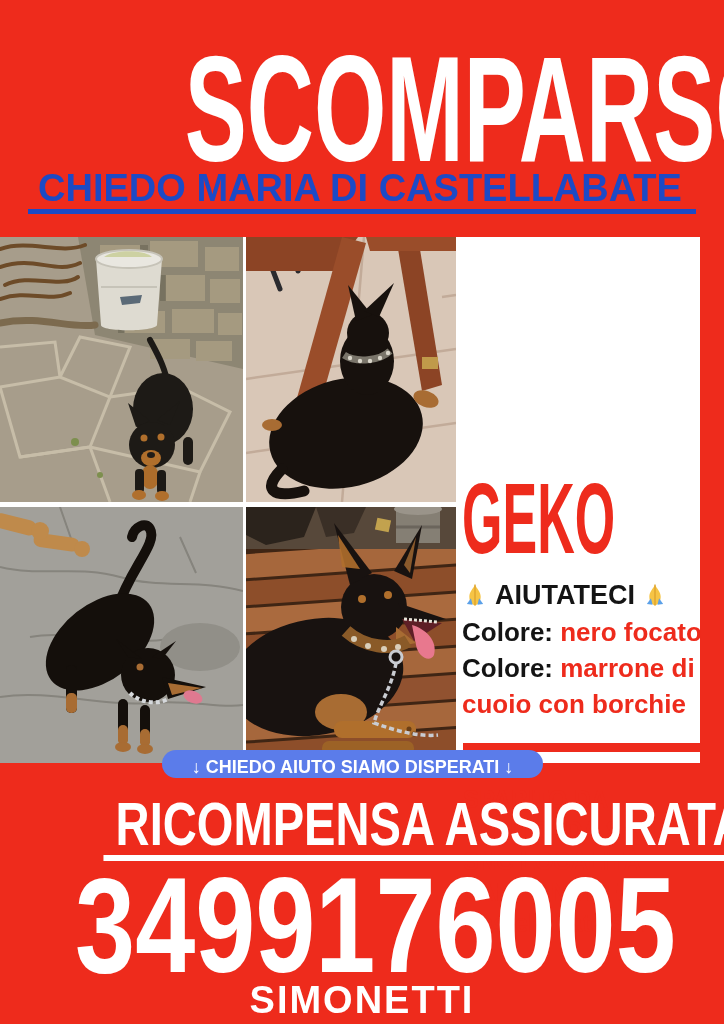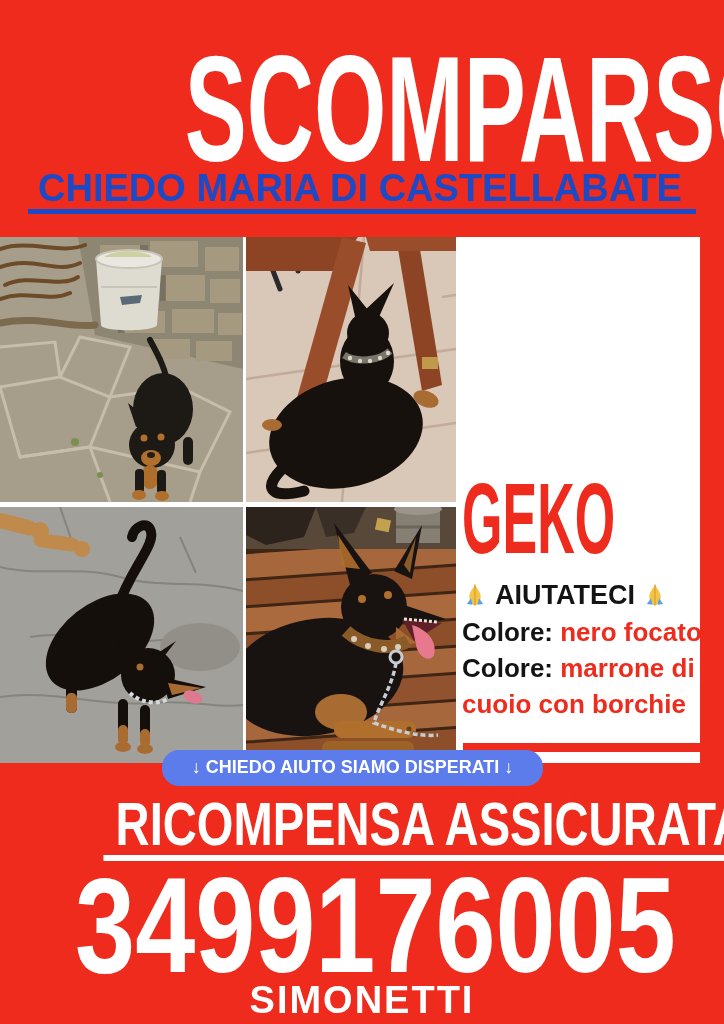--- a/index.html
+++ b/index.html
@@ -34,21 +34,21 @@
   .plea{left:6px;top:106px;width:248px;display:flex;align-items:center;gap:7px;
     color:var(--black);font-weight:bold;font-size:27px;line-height:30px;white-space:nowrap;}
   .hands{width:26px;height:26px;flex:0 0 auto;}
   .attrs{left:6px;top:140px;width:250px;font-weight:bold;font-size:26px;line-height:36px;color:var(--black);}
   .attrs .val{color:var(--red);}
   .divider{left:7px;top:269px;width:250px;height:9px;background:var(--red);}
   .sparito{left:7px;top:310px;color:var(--red);font-weight:bold;font-size:26px;line-height:31px;
     transform:scaleX(.92);transform-origin:left top;}
   .sparito div{white-space:nowrap;}
   
-  .pill{left:162px;top:750px;width:381px;height:36px;border-radius:17px;background:var(--pill);
+  .pill{left:162px;top:750px;width:381px;height:28px;border-radius:17px;background:var(--pill);
     color:var(--white);font-weight:bold;font-size:18px;line-height:34px;text-align:center;
     white-space:nowrap;z-index:5;}
   
   .reward{top:793px;left:0;right:0;text-align:center;color:var(--white);
     font-weight:bold;font-size:62px;line-height:62px;white-space:nowrap;}
   .reward span{display:inline-block;transform:scaleX(.76);transform-origin:center top;
     border-bottom:6px solid var(--white);padding:0 16px;}
   .phone{top:858px;left:0;right:0;text-align:right;color:var(--white);
     font-weight:bold;font-size:135px;line-height:135px;white-space:nowrap;}
   .phone span{display:inline-block;transform:scaleX(.80);transform-origin:center top;}

